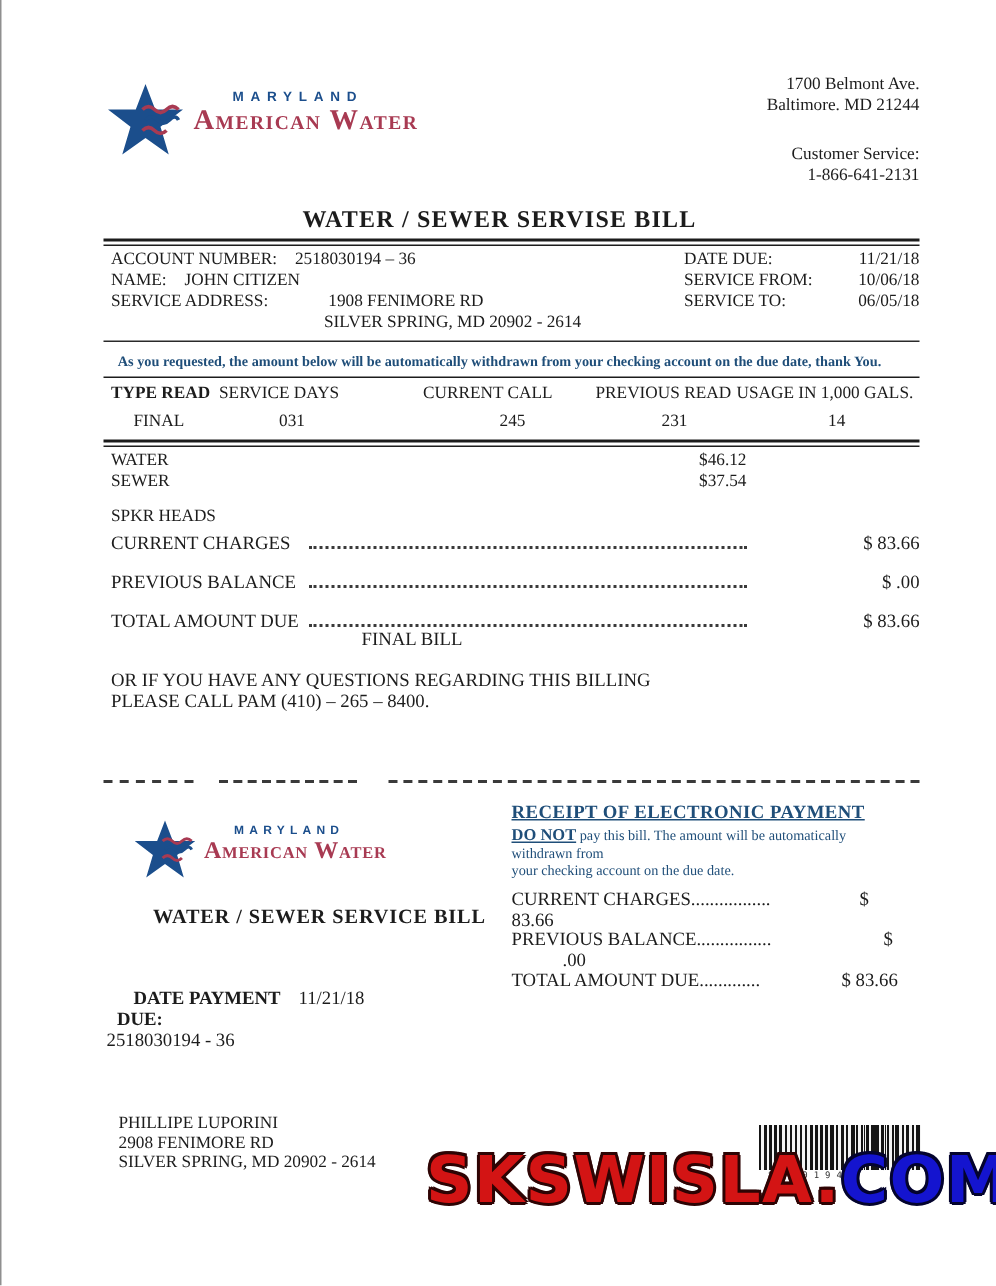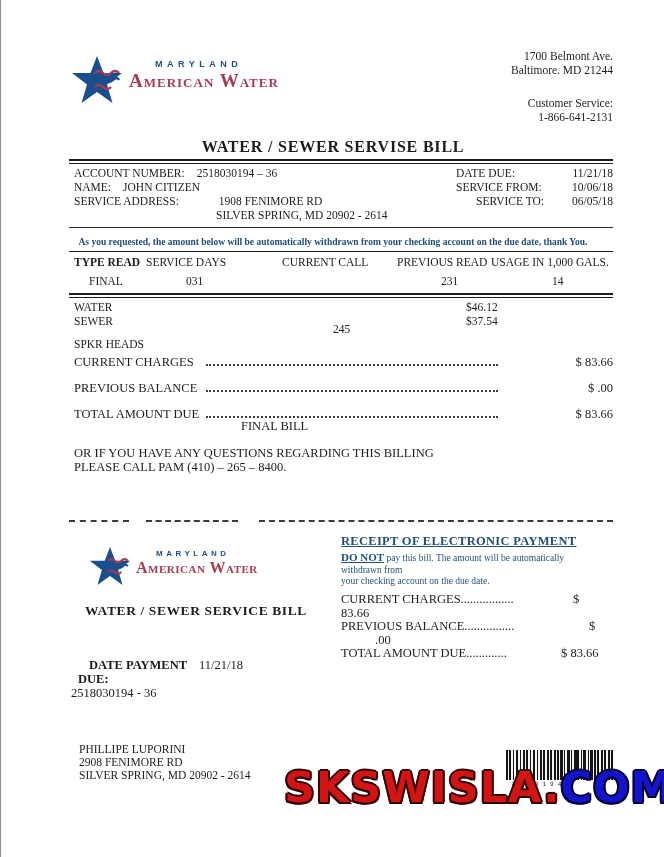--- a/index.html
+++ b/index.html
@@ -34,21 +34,21 @@
   .notice { width:100%; text-align:center; font-size:9.5px; font-weight:bold; color:#1f4e79; }
   .right-val { position:absolute; right:52px; text-align:right; }
   
   .leader { position:absolute; border-bottom:2.5px dotted #3a3a3a; }
   
   .dash { position:absolute; border-top:2px dashed #3a3a3a; }
   
   .rcpt-head { font-size:12.5px; font-weight:bold; color:#1f4e79; text-decoration:underline; letter-spacing:0.3px; }
   .rcpt-note { font-size:9.5px; color:#1f4e79; line-height:11.5px; white-space:nowrap; }
   .rcpt-note .donot { font-weight:bold; text-decoration:underline; font-size:11px; }
-  .bill-title-2 { font-size:13.5px; font-weight:bold; letter-spacing:0.6px; }
+  .bill-title-2 { font-size:13.5px; font-weight:bold; letter-spacing:0.6px;margin-left:17px; }
   .bold { font-weight:bold; }
   
   .barcode {
     width:108px; height:30px;
     background:
       repeating-linear-gradient(90deg,#151515 0 1.6px,rgba(0,0,0,0) 1.6px 3.4px),
       repeating-linear-gradient(90deg,#151515 0 1px,rgba(0,0,0,0) 1px 7px);
     background-color:#f4f4f4;
   }
   .barcode-digits { font-family:"DejaVu Sans Mono",monospace; font-size:6px; letter-spacing:4px; color:#333; margin-top:0; padding-left:6px; }
@@ -95,37 +95,37 @@
   </div>
   <div class="abs t11" style="left:73px; top:195px;">
     <span>SERVICE ADDRESS:</span><span class="lbl-gap" style="margin-left:40px;">1908 FENIMORE RD</span>
   </div>
   <div class="abs t11" style="left:215px; top:209px;">SILVER SPRING,   MD 20902 - 2614</div>
 
   <div class="abs t11" style="left:455px; top:167px;">DATE DUE:</div>
   <div class="abs t11 right-val" style="top:167px;">11/21/18</div>
   <div class="abs t11" style="left:455px; top:181px;">SERVICE FROM:</div>
   <div class="abs t11 right-val" style="top:181px;">10/06/18</div>
-  <div class="abs t11" style="left:455px; top:195px;margin-left:20px;">SERVICE TO:</div>
+  <div class="abs t11" style="left:455px; top:195px;">SERVICE TO:</div>
   <div class="abs t11 right-val" style="top:195px;">06/05/18</div>
 
   <div class="rule-thin" style="top:227px;"></div>
 
   <div class="abs notice" style="left:0; top:237px;">As you requested, the amount below will be automatically withdrawn from your checking account on the due date, thank You.</div>
 
   <div class="rule" style="top:251px;"></div>
   <div class="abs t11" style="left:73px;  top:256px;font-weight:bold;">TYPE READ</div>
   <div class="abs t11" style="left:145px; top:256px;">SERVICE DAYS</div>
   <div class="abs t11" style="left:281px; top:256px;">CURRENT CALL</div>
   <div class="abs t11" style="left:396px; top:256px;">PREVIOUS READ</div>
   <div class="abs t11" style="left:490px; top:256px;">USAGE IN 1,000 GALS.</div>
 
   <div class="abs t11" style="left:88px;  top:275px;">FINAL</div>
   <div class="abs t11" style="left:185px; top:275px;">031</div>
-  <div class="abs t11" style="left:332px; top:275px;margin-top:48px;">245</div>
+  <div class="abs t11" style="left:332px; top:275px;">245</div>
   <div class="abs t11" style="left:440px; top:275px;">231</div>
   <div class="abs t11" style="left:551px; top:275px;">14</div>
 
   <div class="rule-double" style="top:293px;"></div>
 
   <div class="abs t11" style="left:73px;  top:301px;">WATER</div>
   <div class="abs t11" style="left:465px; top:301px;">$46.12</div>
   <div class="abs t11" style="left:73px;  top:315px;">SEWER</div>
   <div class="abs t11" style="left:465px; top:315px;">$37.54</div>
 

